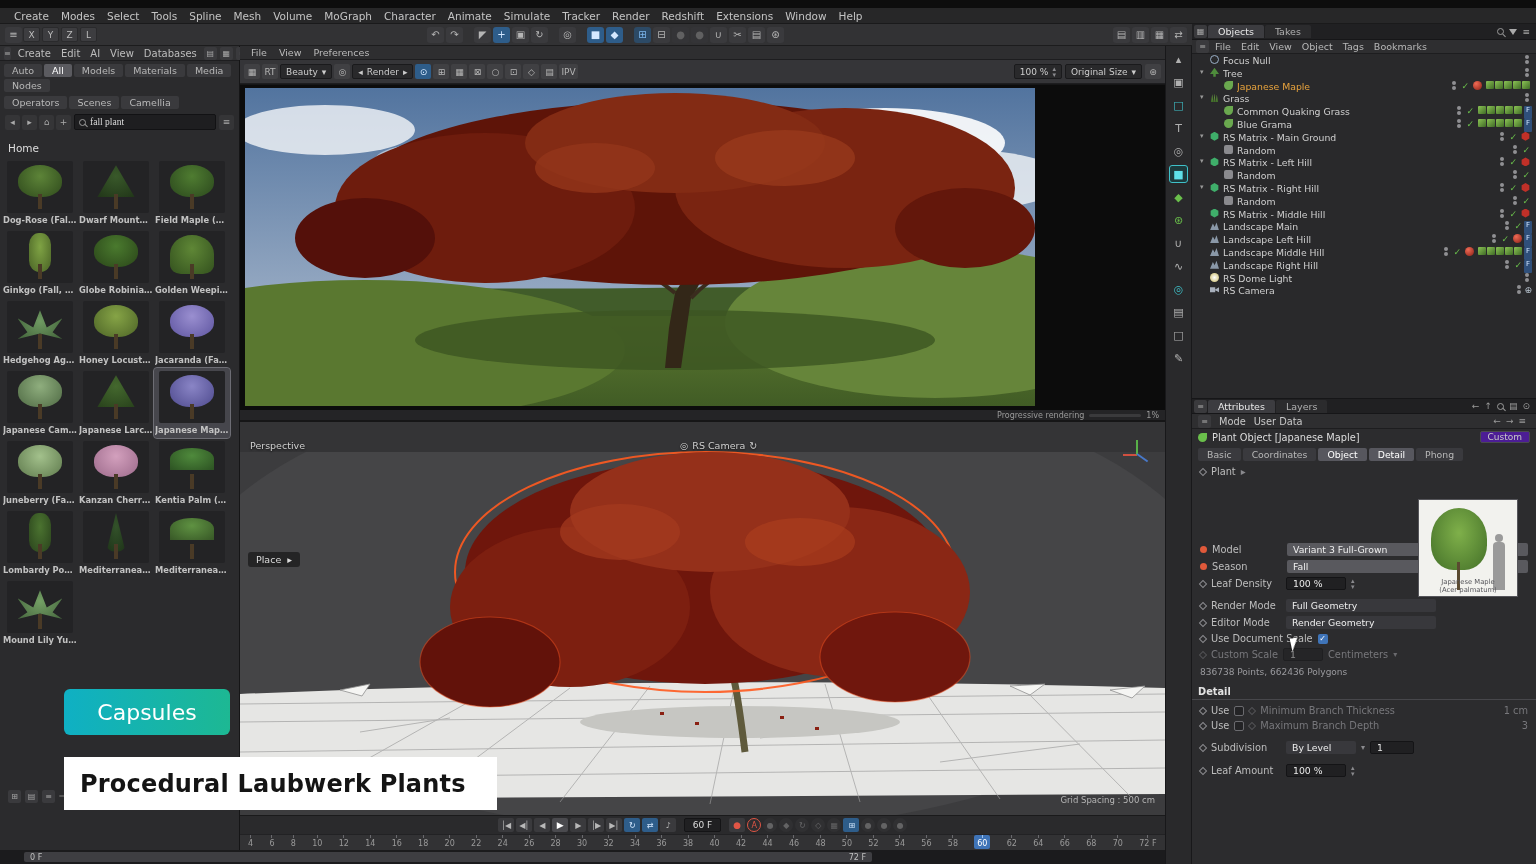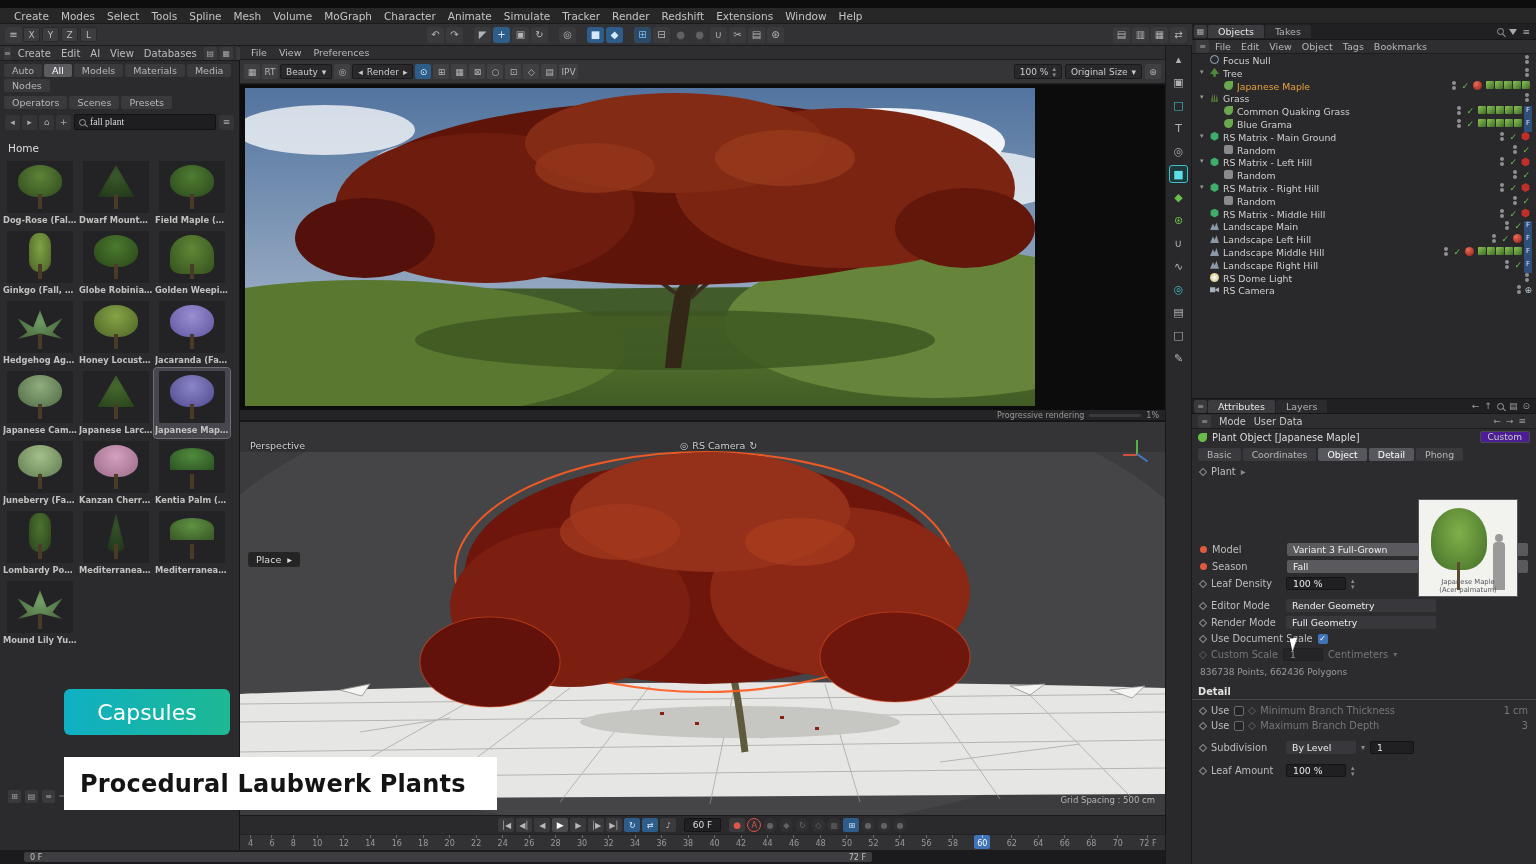--- a/index.html
+++ b/index.html
@@ -318,21 +318,21 @@
       <span class="fbtn active">All</span>
       <span class="fbtn">Models</span>
       <span class="fbtn">Materials</span>
       <span class="fbtn">Media</span>
       <span class="fbtn">Nodes</span>
     </div>
   <div class="filters">
 
   <span class="fbtn">Operators</span>
       <span class="fbtn">Scenes</span>
-      <span class="fbtn">Presets</span>
+      <span class="fbtn">Camellia</span>
     </div>
   <div id="asset-nav">
     <span style="display:flex;gap:2px">
 
     <span class="navbtn">◂</span>
         <span class="navbtn">▸</span>
         <span class="navbtn">⌂</span>
         <span class="navbtn">+</span>
       </span>
     <span id="search-wrap">
@@ -1131,27 +1131,27 @@
       <span class="alabel" style="width:70px">Leaf Density</span>
       <span class="nfield">100 %</span>
       <span class="spin">
           <span>▴</span>
           <span>▾</span>
         </span>
     </div>
     <div style="height:5px"></div>
     <div class="arow">
       <span class="diam"></span>
+      <span class="alabel" style="width:70px">Render Mode</span>
+      <span class="combo small">Full Geometry</span>
+    </div>
+    <div class="arow">
+      <span class="diam"></span>
       <span class="alabel" style="width:70px">Editor Mode</span>
       <span class="combo small">Render Geometry</span>
-    </div>
-    <div class="arow">
-      <span class="diam"></span>
-      <span class="alabel" style="width:70px">Render Mode</span>
-      <span class="combo small">Full Geometry</span>
     </div>
     <div class="arow">
       <span class="diam"></span>
       <span class="alabel">Use Document Scale</span>
       <span class="cb">✓</span>
     </div>
     <div class="arow">
       <span class="diam" style="opacity:.4"></span>
       <span class="alabel dim2">Custom Scale</span>
       <span class="nfield" style="opacity:.5;min-width:40px">1</span>

